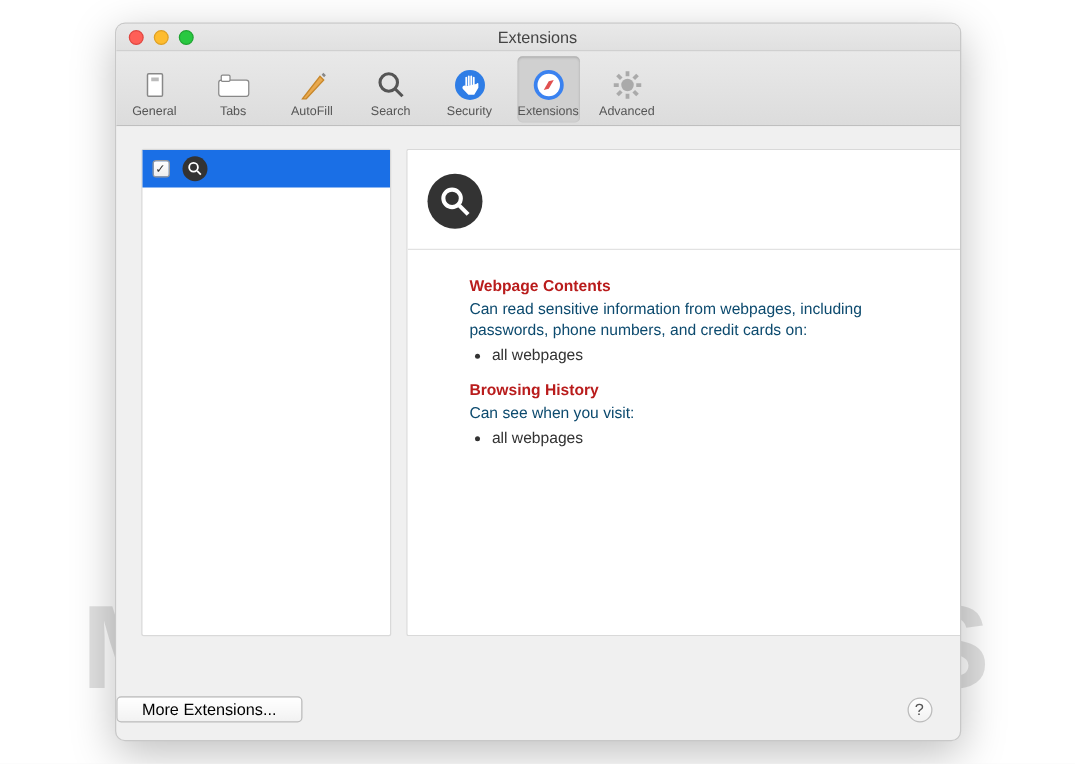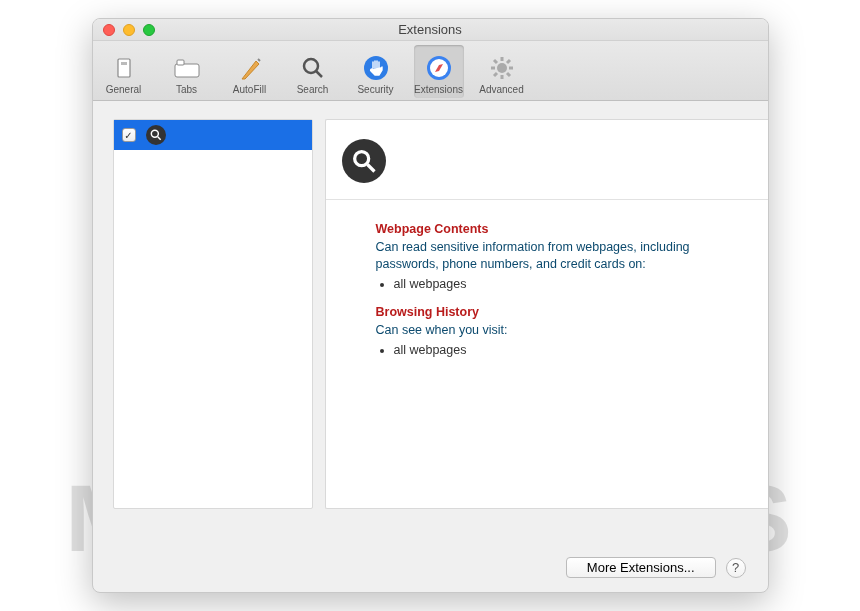--- a/index.html
+++ b/index.html
@@ -146,21 +146,21 @@
       border: 1px solid #bbb;
       background: linear-gradient(#fff,#f2f2f2);
       cursor: pointer;
     }
     .perms { padding: 22px 40px 10px 50px; font-size: 12.5px; }
     .perm-h { font-weight: 700; color: #b91c1c; margin-bottom: 3px; font-size: 12.5px;}
     .perm-sub { color: #0c4a6e; line-height: 1.35; margin-bottom: 4px;}
     .perm-li { margin-left: 18px; color: #333; margin-bottom: 14px; }
     .footer {
       display:flex;
-      justify-content:flex-end;
+      justify-content:space-between;
       align-items:center;
       gap: 10px;
       padding: 0 22px 14px 0;
     }
     .more-btn {
       font-size: 13px;
       padding: 2px 20px;
       border-radius: 4px;
       border: 1px solid #bbb;
       background: linear-gradient(#fff,#f2f2f2);

